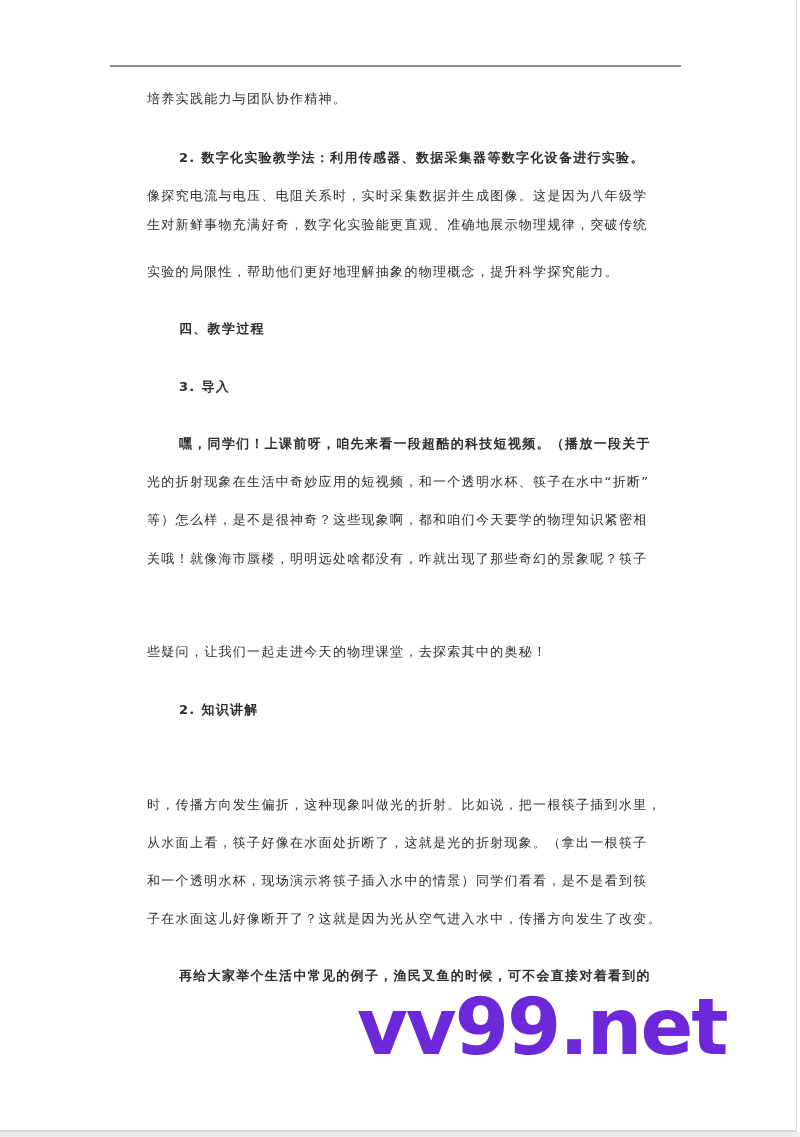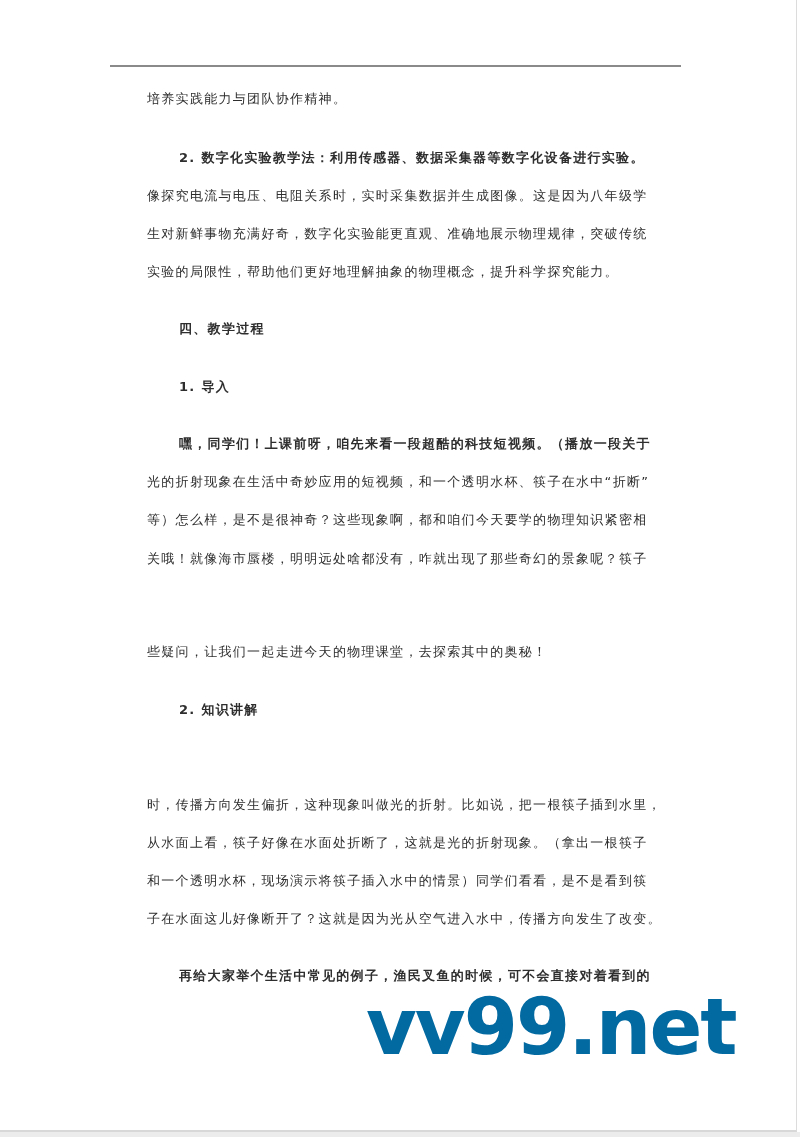--- a/index.html
+++ b/index.html
@@ -50,44 +50,44 @@
       white-space: nowrap;
       line-height: 20px;
       margin-left: 36px;
     }
     .indent {
       left: 143px;
       font-weight: bold;
     }
     .watermark {
       position: absolute;
-      left: 366px;
+      left: 357px;
       top: 988px;
       font-family: "DejaVu Sans", sans-serif;
       font-weight: bold;
       font-size: 78px;
       letter-spacing: -2px;
-      color: #0369a1;
+      color: #6d28d9;
       line-height: 1;
       white-space: nowrap;
     }
   </style>
 </head>
 <body>
 
 <div class="page">
   <div class="header-rule"></div>
 
   <div class="line" style="top:89px">培养实践能力与团队协作精神。</div>
   <div class="line indent" style="top:148px">2. 数字化实验教学法：利用传感器、数据采集器等数字化设备进行实验。</div>
   <div class="line" style="top:186px">像探究电流与电压、电阻关系时，实时采集数据并生成图像。这是因为八年级学</div>
-  <div class="line" style="top:224px">生对新鲜事物充满好奇，数字化实验能更直观、准确地展示物理规律，突破传统</div>
+  <div class="line" style="top:215px">生对新鲜事物充满好奇，数字化实验能更直观、准确地展示物理规律，突破传统</div>
   <div class="line" style="top:262px">实验的局限性，帮助他们更好地理解抽象的物理概念，提升科学探究能力。</div>
   <div class="line indent" style="top:319px">四、教学过程</div>
-  <div class="line indent" style="top:377px">1. 导入</div>
+  <div class="line indent" style="top:377px">3. 导入</div>
   <div class="line indent" style="top:434px">嘿，同学们！上课前呀，咱先来看一段超酷的科技短视频。（播放一段关于</div>
   <div class="line" style="top:472px">光的折射现象在生活中奇妙应用的短视频，和一个透明水杯、筷子在水中“折断”</div>
   <div class="line" style="top:510px">等）怎么样，是不是很神奇？这些现象啊，都和咱们今天要学的物理知识紧密相</div>
   <div class="line" style="top:549px">关哦！就像海市蜃楼，明明远处啥都没有，咋就出现了那些奇幻的景象呢？筷子</div>
   <div class="line" style="top:642px">些疑问，让我们一起走进今天的物理课堂，去探索其中的奥秘！</div>
   <div class="line indent" style="top:700px">2. 知识讲解</div>
   <div class="line" style="top:795px">时，传播方向发生偏折，这种现象叫做光的折射。比如说，把一根筷子插到水里，</div>
   <div class="line" style="top:833px">从水面上看，筷子好像在水面处折断了，这就是光的折射现象。（拿出一根筷子</div>
   <div class="line" style="top:871px">和一个透明水杯，现场演示将筷子插入水中的情景）同学们看看，是不是看到筷</div>
   <div class="line" style="top:909px">子在水面这儿好像断开了？这就是因为光从空气进入水中，传播方向发生了改变。</div>

